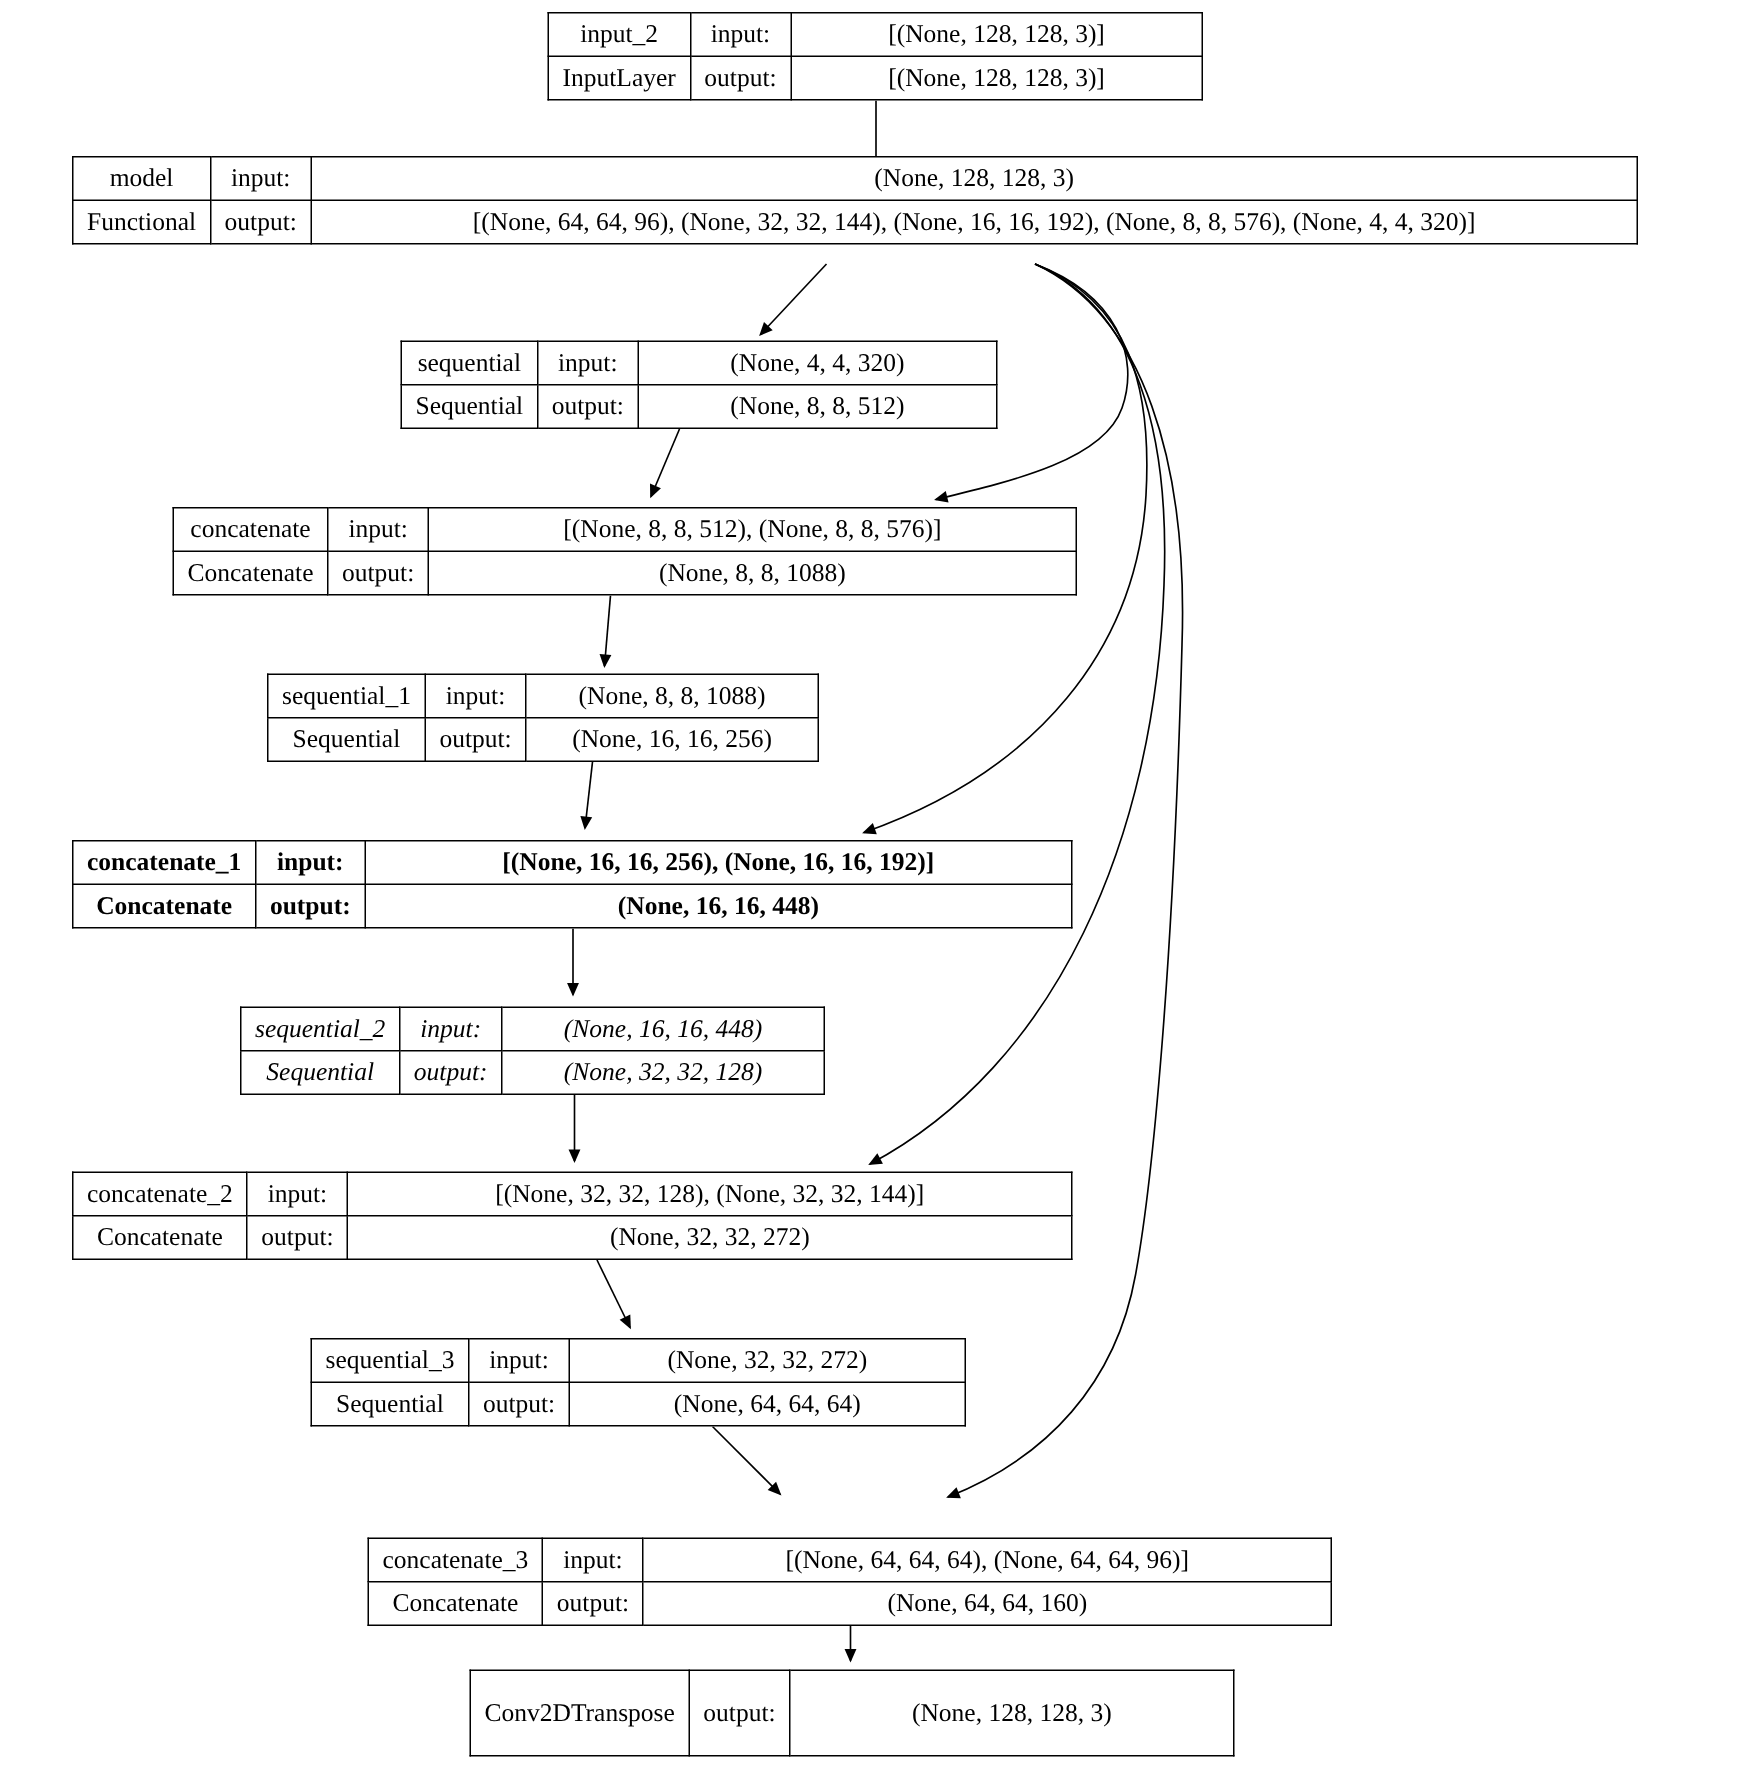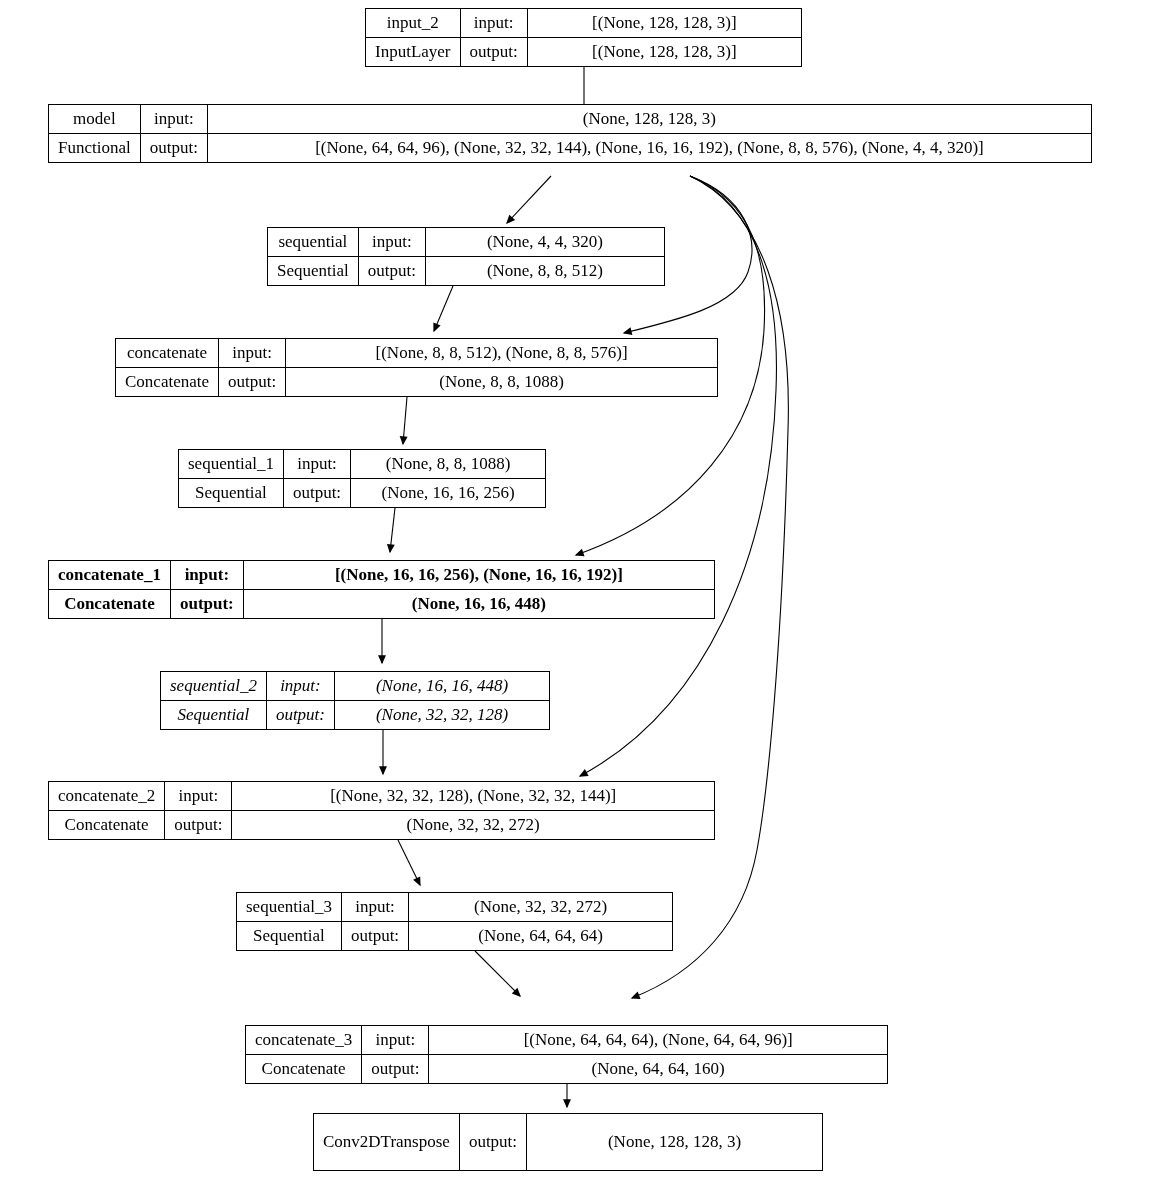--- a/index.html
+++ b/index.html
@@ -178,21 +178,21 @@
       <td class="val">[(None, 32, 32, 128), (None, 32, 32, 144)]</td>
     </tr>
     <tr>
       <td>Concatenate</td>
       <td>output:</td>
       <td class="val">(None, 32, 32, 272)</td>
     </tr>
   </tbody>
     </table>
 
-  <table class="node" style="left:236px; top:892px; width:437px; height:58px;border-radius:29px;">
+  <table class="node" style="left:207px; top:892px; width:437px; height:58px;border-radius:29px;">
     <tbody>
         <tr>
       <td>sequential_3</td>
       <td>input:</td>
       <td class="val">(None, 32, 32, 272)</td>
     </tr>
     <tr>
       <td>Sequential</td>
       <td>output:</td>
       <td class="val">(None, 64, 64, 64)</td>

